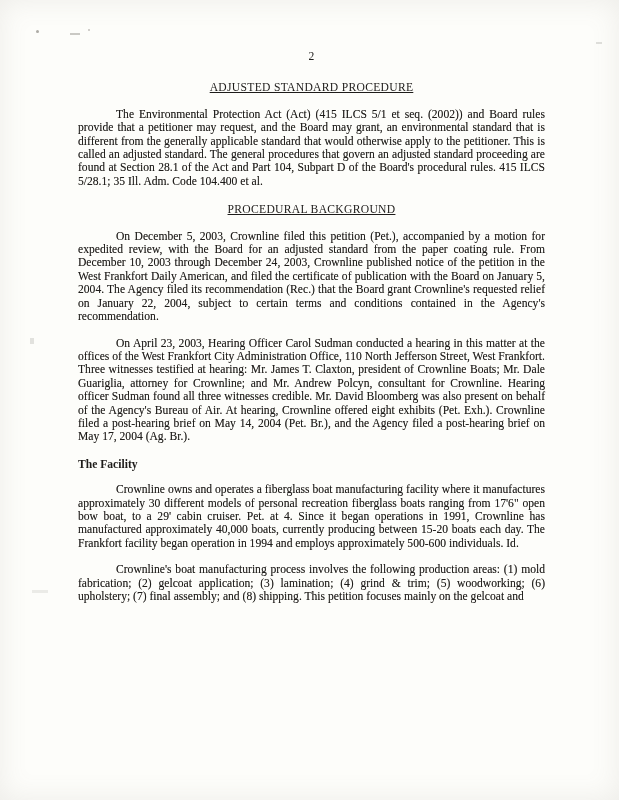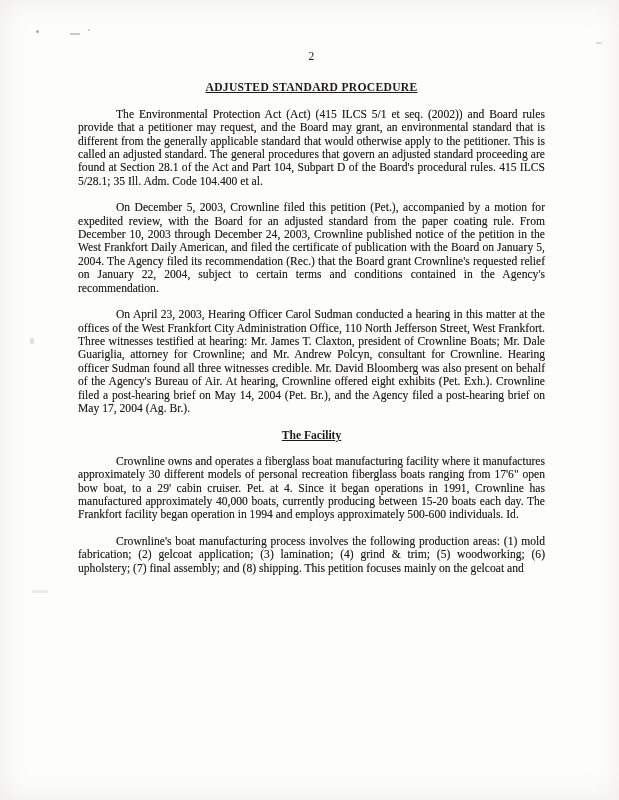--- a/index.html
+++ b/index.html
@@ -25,29 +25,28 @@
     box-sizing: border-box;
     font-size: 11.6px;
     line-height: 13.4px;
   }
   .page-number {
     text-align: center;
     margin: 0 0 18px 0;
   }
   .doc-heading {
     text-align: center;
-    font-weight: bold;
+    font-weight: normal;
     text-decoration: underline;
     margin: 15px 0 13px 0;
     letter-spacing: 0.3px;
   }
   .doc-subheading {
-    text-align: center;
+    text-align: left;
     font-weight: bold;
-    text-decoration: underline;
     margin: 14px 0 12px 0;
   }
   p.body-para {
     margin: 0 0 13px 0;
     text-indent: 38px;
     text-align: justify;
     text-shadow: 0 0 0.4px rgba(40,36,30,0.45);
   }
   
   .artifact {
@@ -81,20 +80,21 @@
 
 <div class="page">
 
   <div class="page-number">2</div>
 
   <div class="doc-heading">ADJUSTED STANDARD PROCEDURE</div>
 
   <p class="body-para">The Environmental Protection Act (Act) (415 ILCS 5/1 et seq. (2002)) and Board rules provide that a petitioner may request, and the Board may grant, an environmental standard that is different from the generally applicable standard that would otherwise apply to the petitioner. This is called an adjusted standard. The general procedures that govern an adjusted standard proceeding are found at Section 28.1 of the Act and Part 104, Subpart D of the Board's procedural rules. 415 ILCS 5/28.1; 35 Ill. Adm. Code 104.400 et al.</p>
 
 
+  <div class="doc-heading">PROCEDURAL BACKGROUND</div>
 
   <p class="body-para">On December 5, 2003, Crownline filed this petition (Pet.), accompanied by a motion for expedited review, with the Board for an adjusted standard from the paper coating rule. From December 10, 2003 through December 24, 2003, Crownline published notice of the petition in the West Frankfort Daily American, and filed the certificate of publication with the Board on January 5, 2004. The Agency filed its recommendation (Rec.) that the Board grant Crownline's requested relief on January 22, 2004, subject to certain terms and conditions contained in the Agency's recommendation.</p>
 
   <p class="body-para">On April 23, 2003, Hearing Officer Carol Sudman conducted a hearing in this matter at the offices of the West Frankfort City Administration Office, 110 North Jefferson Street, West Frankfort. Three witnesses testified at hearing: Mr. James T. Claxton, president of Crownline Boats; Mr. Dale Guariglia, attorney for Crownline; and Mr. Andrew Polcyn, consultant for Crownline. Hearing officer Sudman found all three witnesses credible. Mr. David Bloomberg was also present on behalf of the Agency's Bureau of Air. At hearing, Crownline offered eight exhibits (Pet. Exh.). Crownline filed a post-hearing brief on May 14, 2004 (Pet. Br.), and the Agency filed a post-hearing brief on May 17, 2004 (Ag. Br.).</p>
 
 
   <div class="doc-subheading">The Facility</div>
 
   <p class="body-para">Crownline owns and operates a fiberglass boat manufacturing facility where it manufactures approximately 30 different models of personal recreation fiberglass boats ranging from 17'6" open bow boat, to a 29' cabin cruiser. Pet. at 4. Since it began operations in 1991, Crownline has manufactured approximately 40,000 boats, currently producing between 15-20 boats each day. The Frankfort facility began operation in 1994 and employs approximately 500-600 individuals. Id.</p>
 

